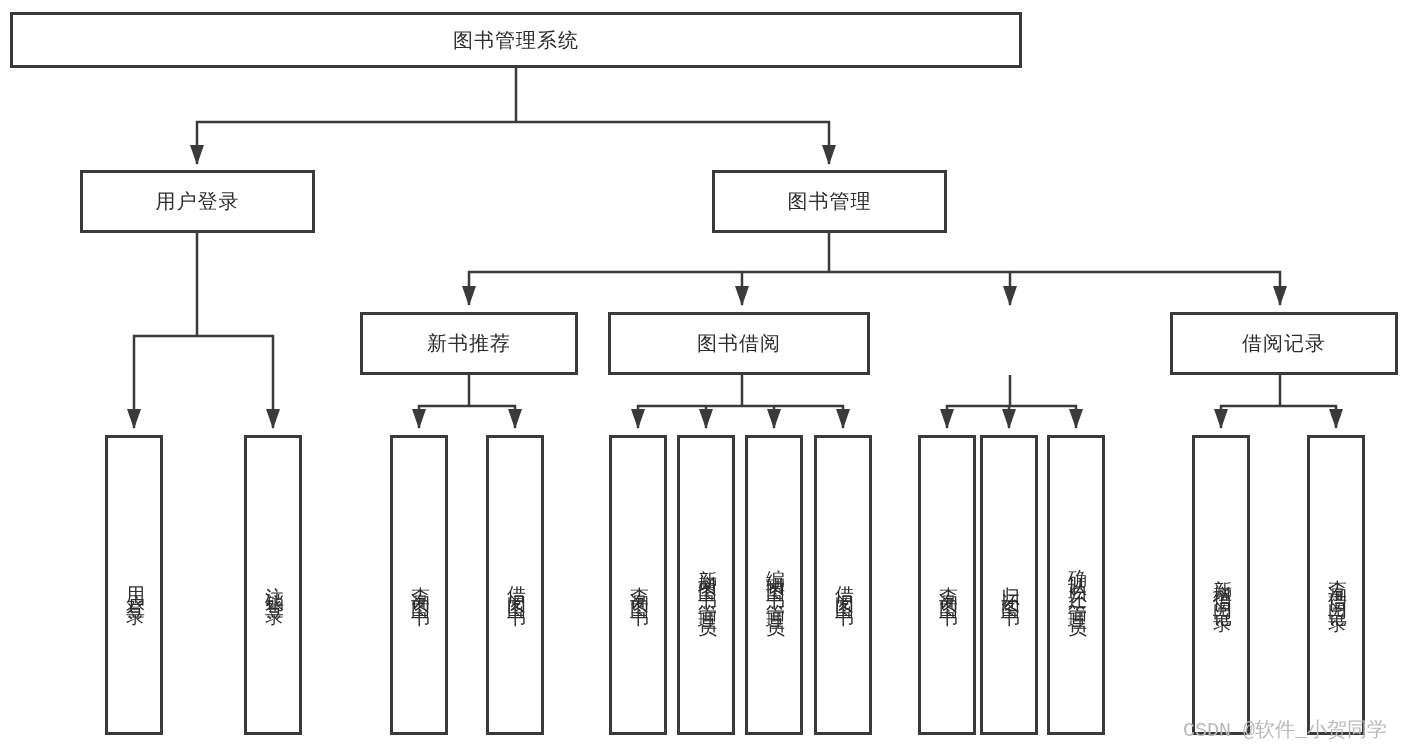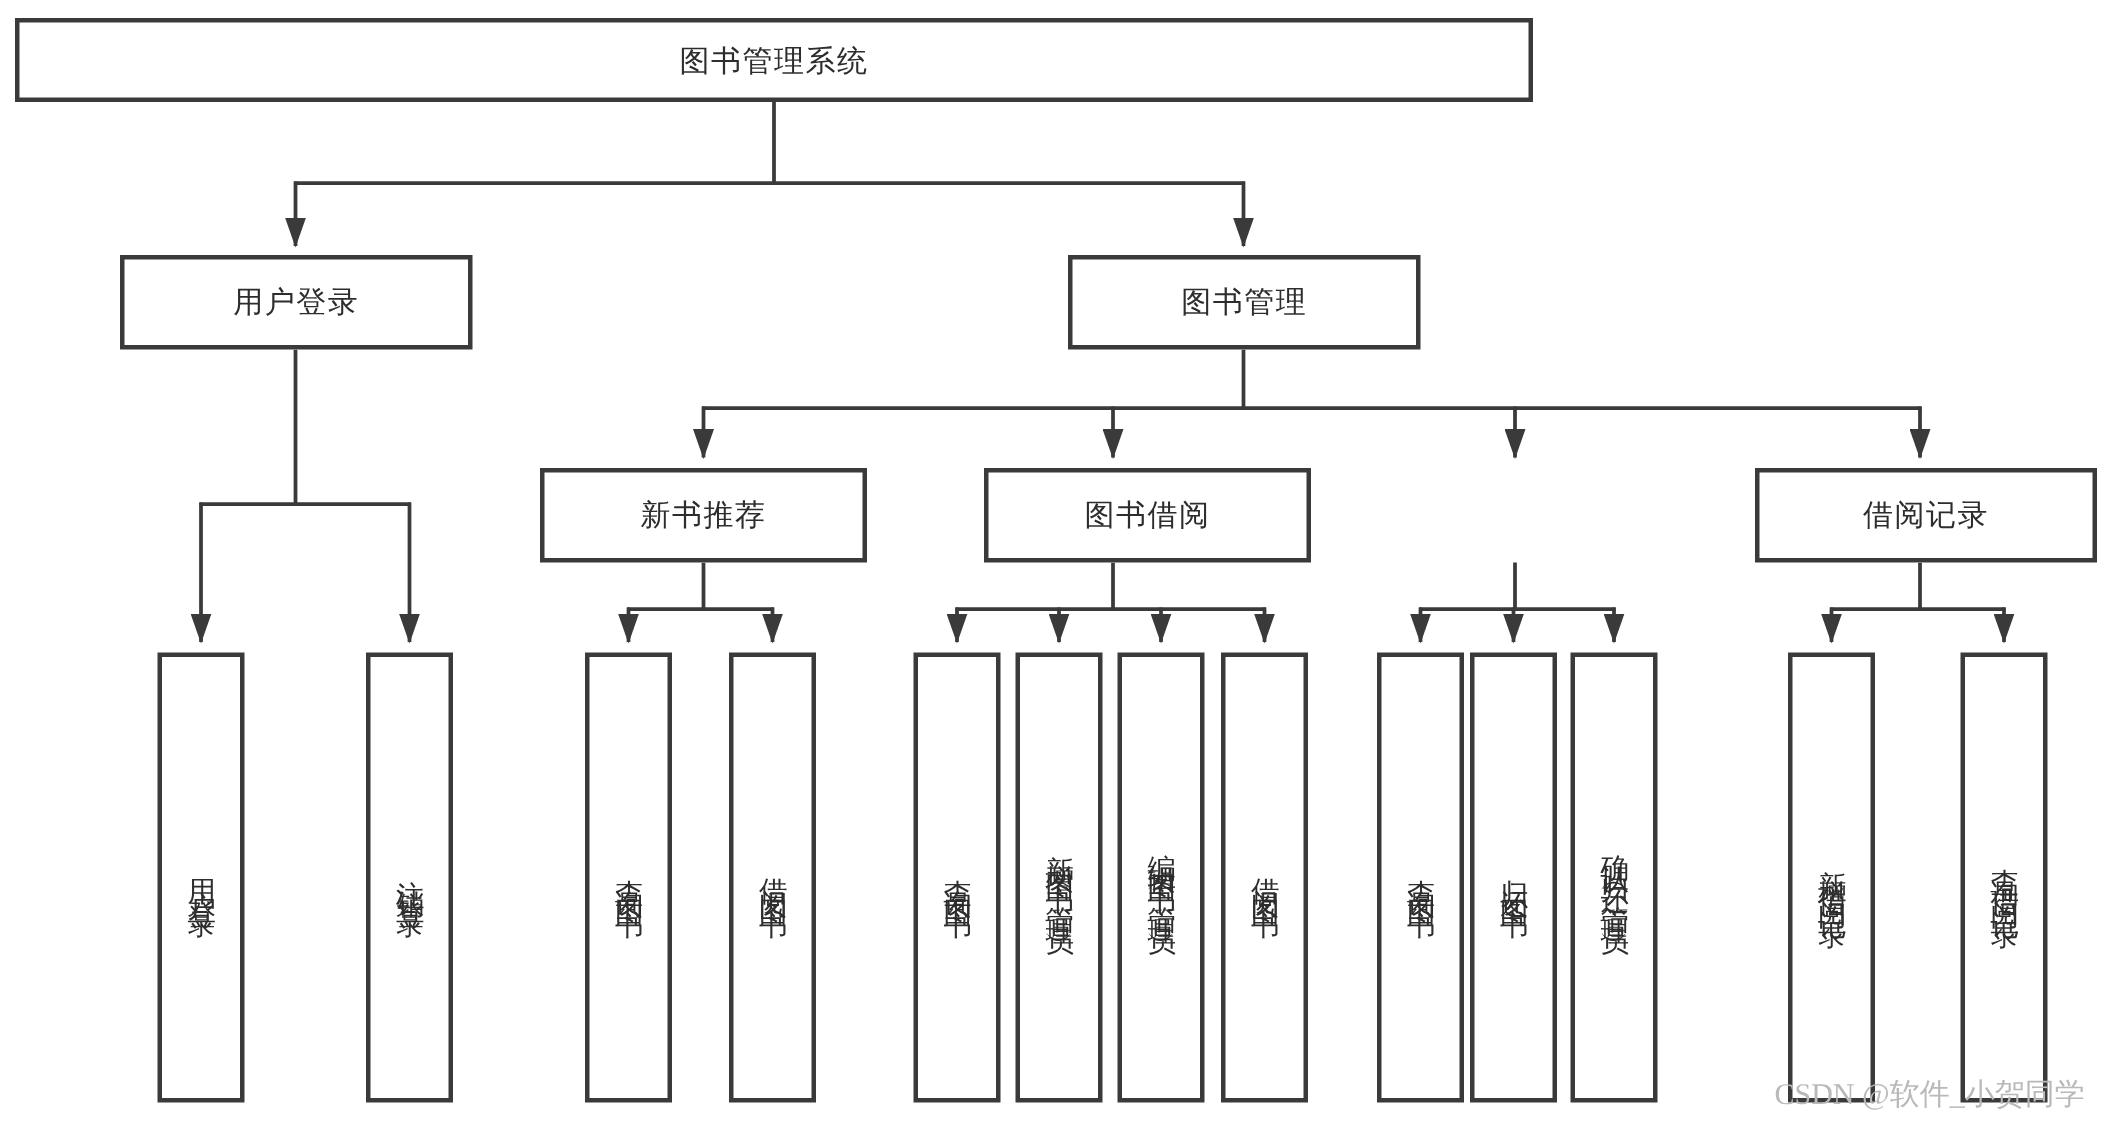--- a/index.html
+++ b/index.html
@@ -2,21 +2,21 @@
 <html style="--line: #3a3a3a; --box-border: #3a3a3a; --text: #2d2d2d; --watermark: #b9b9b9; --background: #ffffff;"><head>
 <meta charset="utf-8">
 <style>
   :root{
     --line:#3a3a3a; --box-border:#3a3a3a; --text:#2d2d2d;
     --watermark:#b9b9b9; --background:#ffffff;
   }
   html,body{margin:0;padding:0;background:var(--background);}
   #canvas{
     position:relative;width:1405px;height:747px;background:var(--background);
-    font-family:Liberation Serif, serif;color:var(--text);
+    font-family:Liberation Mono, monospace;color:var(--text);
     overflow:hidden;
   }
   #wires{position:absolute;left:0;top:0;width:1405px;height:747px;}
   #wires line{stroke:var(--line);stroke-width:2.5;}
   #wires path{fill:var(--line);}
   .node{
     position:absolute;box-sizing:border-box;background:#fff;
     border:3px solid var(--box-border);
     display:flex;align-items:center;justify-content:center;
     font-size:20px;letter-spacing:1px;
@@ -25,21 +25,21 @@
   .leaf{
     top:435px;width:58px;height:300px;
     writing-mode:vertical-rl;text-orientation:mixed;
     font-size:19px;letter-spacing:7px;line-height:1;
     display:flex;align-items:center;justify-content:center;
   }
   #root-box{left:10px;top:12px;width:1012px;height:56px;}
   #n-user-login{left:80px;top:170px;width:235px;}
   #n-book-mgmt{left:712px;top:170px;width:235px;}
   #n-newbook{left:360px;top:312px;width:218px;}
-  #n-borrow{left:656px;top:312px;width:218px;}
+  #n-borrow{left:608px;top:312px;width:262px;}
   #n-current{left:900px;top:312px;width:220px;}
   #n-records{left:1170px;top:312px;width:228px;}
   #lf-ul-1{left:105px;} #lf-ul-2{left:244px;}
   #lf-nb-1{left:390px;} #lf-nb-2{left:486px;}
   #lf-bw-1{left:609px;} #lf-bw-2{left:677px;} #lf-bw-3{left:745px;} #lf-bw-4{left:814px;}
   #lf-cr-1{left:918px;} #lf-cr-2{left:980px;} #lf-cr-3{left:1047px;}
   #lf-rc-1{left:1192px;} #lf-rc-2{left:1307px;}
   #watermark{
     position:absolute;left:1183px;top:716px;font-size:20px;
     color:var(--watermark);white-space:nowrap;letter-spacing:0;

